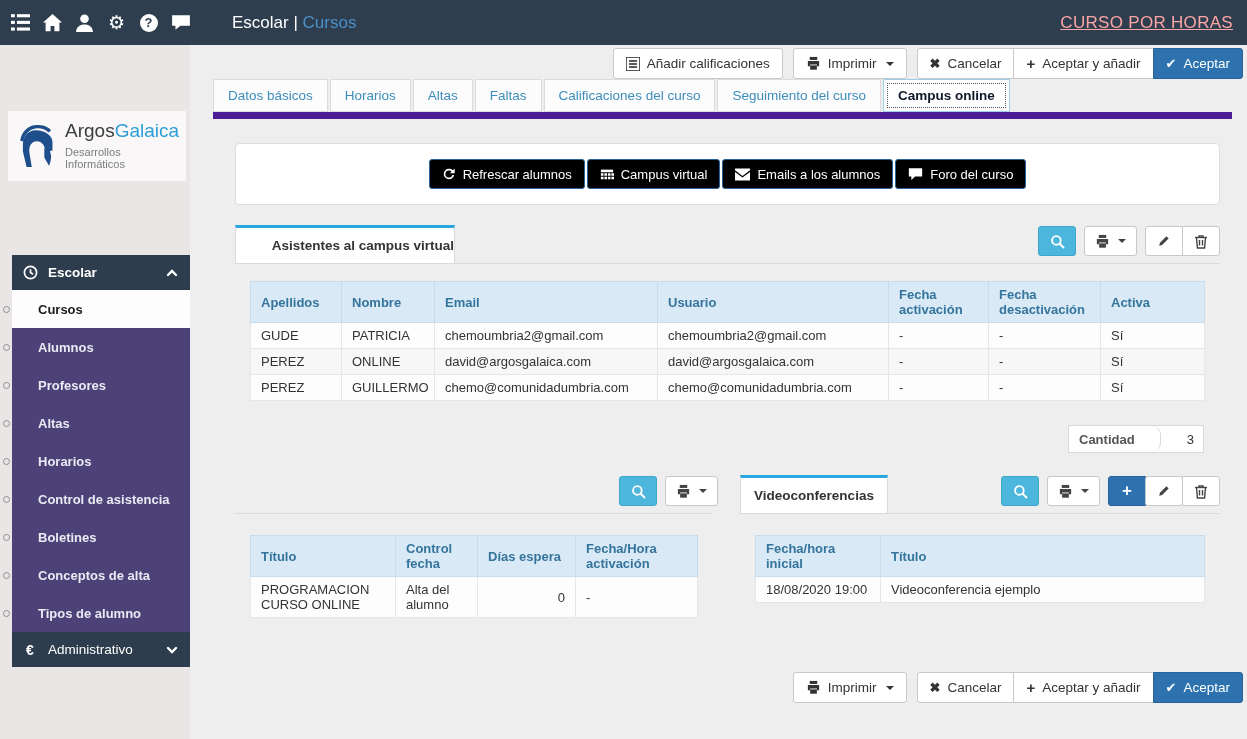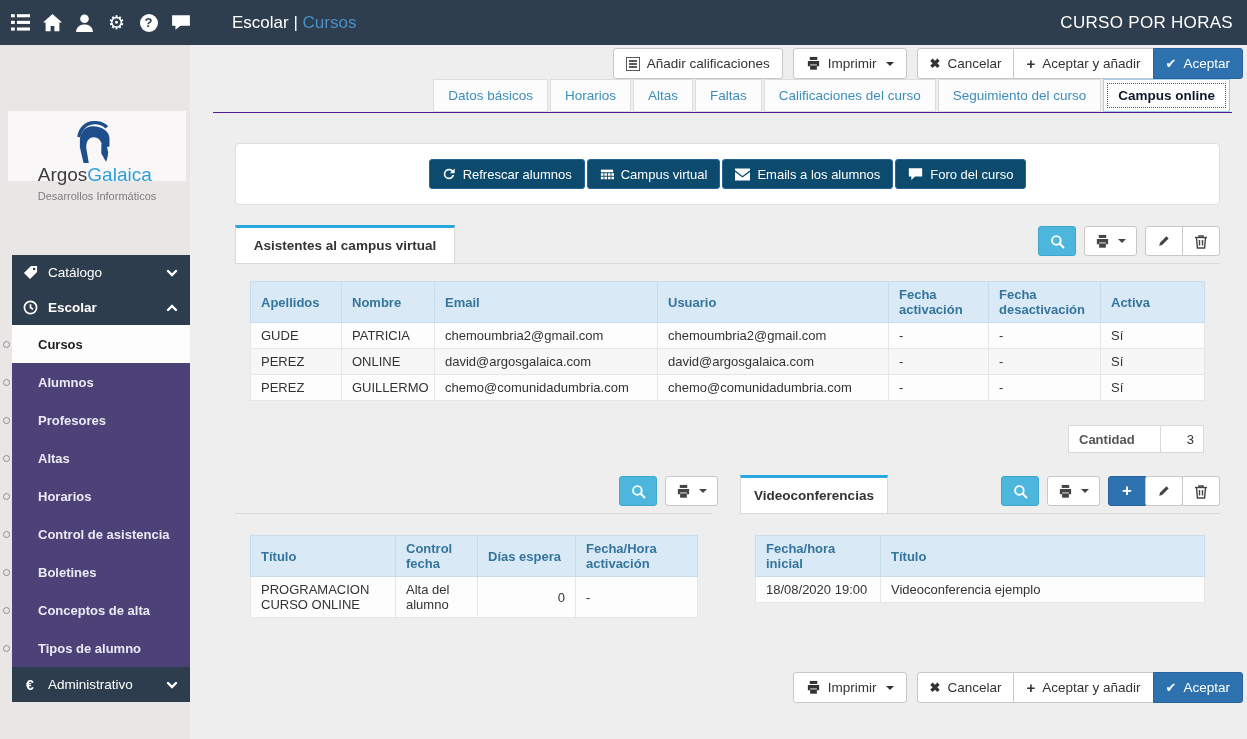--- a/index.html
+++ b/index.html
@@ -13,25 +13,25 @@
   }
   svg { display:block; }
 
   
   .navbar { position:absolute; top:0; left:0; right:0; height:45px; background:#2f3e4e; display:flex; align-items:center; z-index:10; }
   .nav-icons { display:flex; align-items:center; gap:11px; padding-left:10px; width:196px; flex:none; color:#fff; }
   .nav-icon { width:21px; height:21px; display:flex; align-items:center; justify-content:center; cursor:pointer; color:#fff; }
   .q-circle { width:18px; height:18px; border-radius:50%; background:#fff; color:#2f3e4e; font-weight:bold; font-size:13px; display:flex; align-items:center; justify-content:center; }
   .nav-breadcrumb { font-size:17px; color:#fff; margin-left:36px; white-space:nowrap; }
   .nav-breadcrumb .page { color:#4a90c8; }
-  .nav-title { margin-left:auto; padding-right:14px; color:#ffffff; font-size:17px; letter-spacing:.3px; }
+  .nav-title { margin-left:auto; padding-right:14px; color:#fca5a5; font-size:17px; letter-spacing:.3px;text-decoration:underline; }
 
   
   .sidebar { position:absolute; top:45px; left:0; width:190px; bottom:0; background:#eae6e6; }
-  .logo-card { position:absolute; top:66px; left:8px; width:178px; height:70px; background:#f9f7f7; display:flex; align-items:center; padding:8px 8px;flex-direction:column; }
+  .logo-card { position:absolute; top:66px; left:8px; width:178px; height:70px; background:#f9f7f7; display:flex; align-items:center; padding:8px 8px; }
   .logo-text { line-height:1.1; }
   .brand { font-size:19px; }
   .brand .b1 { color:#3c3c3c; }
   .brand .b2 { color:#2d9fd8; }
   .tagline { font-size:11px; color:#7d7d7d; margin-top:4px; }
 
   .menu { position:absolute; top:210px; left:0; right:0; }
   .menu-row { display:flex; align-items:stretch; }
   .gutter { width:12px; flex:none; display:flex; align-items:center; justify-content:center; }
   .bullet { width:7px; height:7px; border:1px solid #8f8f8f; border-radius:50%; }
@@ -57,29 +57,29 @@
   .btn-group .btn { border-radius:0; margin-left:-1px; }
   .btn-group .btn:first-child { border-radius:3px 0 0 3px; margin-left:0; }
   .btn-group .btn:last-child { border-radius:0 3px 3px 0; }
   .caret { width:0; height:0; border-left:4px solid transparent; border-right:4px solid transparent; border-top:4px solid currentColor; margin-left:2px; }
   .glyph { font-size:13px; line-height:1; }
 
   .toolbar-top { position:absolute; top:3px; right:4px; display:flex; align-items:center; gap:10px; }
   .toolbar-bottom { position:absolute; top:627px; right:4px; display:flex; align-items:center; gap:10px; }
 
   
-  .tabs-row { position:absolute; top:34px; left:8px; right:15px; height:34px; display:flex; align-items:flex-end; border-bottom:1px solid #4c1d95;justify-content:flex-end; }
+  .tabs-row { position:absolute; top:40px; left:8px; right:15px; height:34px; display:flex; align-items:flex-end; border-bottom:7px solid #4c1d95; }
   .tab { height:33px; margin-right:2px; padding:0 14px; display:flex; align-items:center; background:#fcfcfc;
          border:1px solid #dcdcdc; color:#3c8dbc; font-size:13.5px; cursor:pointer; white-space:nowrap; }
   .tab.active { background:#fff; border-color:#9fcfeb; color:#0f172a; font-weight:bold; outline:1px dotted #555; outline-offset:-5px; }
 
   
   .actions-panel { position:absolute; top:98px; left:30px; width:985px; height:62px; background:#fff; border:1px solid #dedede;
                    border-radius:4px; display:flex; align-items:center; justify-content:center; gap:2px; }
-  .btn-action { background:#0c4a6e; border:1px solid #28649b; color:#fff; height:30px; display:inline-flex; align-items:center; gap:7px;
+  .btn-action { background:#000000; border:1px solid #28649b; color:#fff; height:30px; display:inline-flex; align-items:center; gap:7px;
                 padding:0 12px; border-radius:3px; font-size:13px; cursor:pointer; }
   .btn-action .bicon { color:#fff; }
 
   
   .sec-tab { position:absolute; background:#fff; border:1px solid #d9d9d9; border-top:3px solid #29a8e0;
              font-weight:bold; font-size:13.5px; color:#333; display:flex; align-items:center; justify-content:center; z-index:2; }
   .sec-line { position:absolute; border-top:1px solid #d9d9d9; }
   .mini-toolbar { position:absolute; display:flex; align-items:center; gap:8px; }
   .btn-sq { width:38px; height:30px; display:inline-flex; align-items:center; justify-content:center; background:#fff;
             border:1px solid #c8c8c8; border-radius:3px; cursor:pointer; color:#444; }
@@ -94,21 +94,21 @@
   table.grid td { font-size:13px; color:#333; padding:5px 10px; border:1px solid #e6e6e6; vertical-align:middle;
                   overflow:hidden; background:#fdfdfd; }
   table.grid tbody tr:nth-child(even) td { background:#f7f7f7; }
   table.grid td.num { text-align:right; }
 
   #attendees-table { top:236px; left:45px; width:954px; }
   #programs-table  { top:490px; left:45px; width:447px; }
   #videos-table    { top:490px; left:550px; width:449px; }
 
   .count-box { position:absolute; top:380px; left:863px; width:136px; height:28px; display:flex; background:#fff; border:1px solid #d9d9d9; }
-  .count-label { flex:1; display:flex; align-items:center; padding:0 10px; font-weight:bold; font-size:13px; color:#555; border-right:1px solid #d9d9d9; }
+  .count-label { flex:1; display:flex; align-items:center; padding:0 10px; font-weight:bold; font-size:13px; color:#555; border-right:1px solid #d9d9d9;border-radius:9px; }
   .count-value { width:42px; display:flex; align-items:center; justify-content:flex-end; padding-right:9px; font-size:13px; color:#333; }
 </style>
 </head>
 <body>
 
 <header class="navbar">
   <div class="nav-icons">
     <span class="nav-icon">
       <svg width="19" height="17" viewBox="0 0 16 14" fill="currentColor">
           <rect x="0" y="0" width="3.2" height="2.6"></rect>
@@ -160,37 +160,20 @@
     </span>
     <div class="logo-text">
       <div class="brand">
         <span class="b1">Argos</span><span class="b2">Galaica</span>
       </div>
       <div class="tagline">Desarrollos Informáticos</div>
     </div>
   </div>
 
   <nav class="menu">
-    <div class="menu-row">
-      <span class="gutter"></span>
-      <span class="group-body">
-        <span class="g-icon">
-          <svg width="15" height="15" viewBox="0 0 16 16">
-              <path fill="currentColor" d="M8.5 1H15v6.5L7.5 15 1 8.5z"></path>
-              <circle cx="11.8" cy="4.2" r="1.4" fill="#2e3d4d"></circle>
-            </svg>
-        </span>
-        <span>Catálogo</span>
-        <span class="chev">
-          <svg width="12" height="12" viewBox="0 0 12 12" fill="none" stroke="currentColor" stroke-width="2.4" stroke-linecap="round">
-              <path d="M2 4l4 4 4-4"></path>
-            </svg>
-        </span>
-      </span>
-    </div>
     <div class="menu-row">
       <span class="gutter"></span>
       <span class="group-body bold">
         <span class="g-icon">
           <svg width="15" height="15" viewBox="0 0 16 16" fill="none" stroke="currentColor" stroke-width="1.8">
               <circle cx="8" cy="8" r="6.5"></circle>
               <path d="M8 4.5V8l2.6 1.8"></path>
             </svg>
         </span>
         <span>Escolar</span>
@@ -355,21 +338,21 @@
     <button class="btn-action">
       <span class="bicon">
         <svg width="15" height="13" viewBox="0 0 18 15" fill="currentColor">
             <path d="M1 0h16v10H8.5L4 14v-4H1z"></path>
           </svg>
       </span>
       <span>Foro del curso</span>
     </button>
   </div>
 
-  <div class="sec-tab" style="top:180px; left:30px; width:220px; height:39px;">
+  <div class="sec-tab" style="top:180px; left:30px; width:220px; height:39px;justify-content:flex-end;">
     <span>Asistentes al campus virtual</span>
   </div>
   <div class="sec-line" style="top:218px; left:30px; width:985px;"></div>
 
   <div class="mini-toolbar" style="top:181px; right:27px;">
     <button class="btn-sq btn-search">
       <svg width="15" height="15" viewBox="0 0 16 16" fill="none" stroke="currentColor" stroke-width="2">
           <circle cx="6.8" cy="6.8" r="4.6"></circle>
           <path d="M10.4 10.4 14.4 14.4" stroke-linecap="round"></path>
         </svg>

